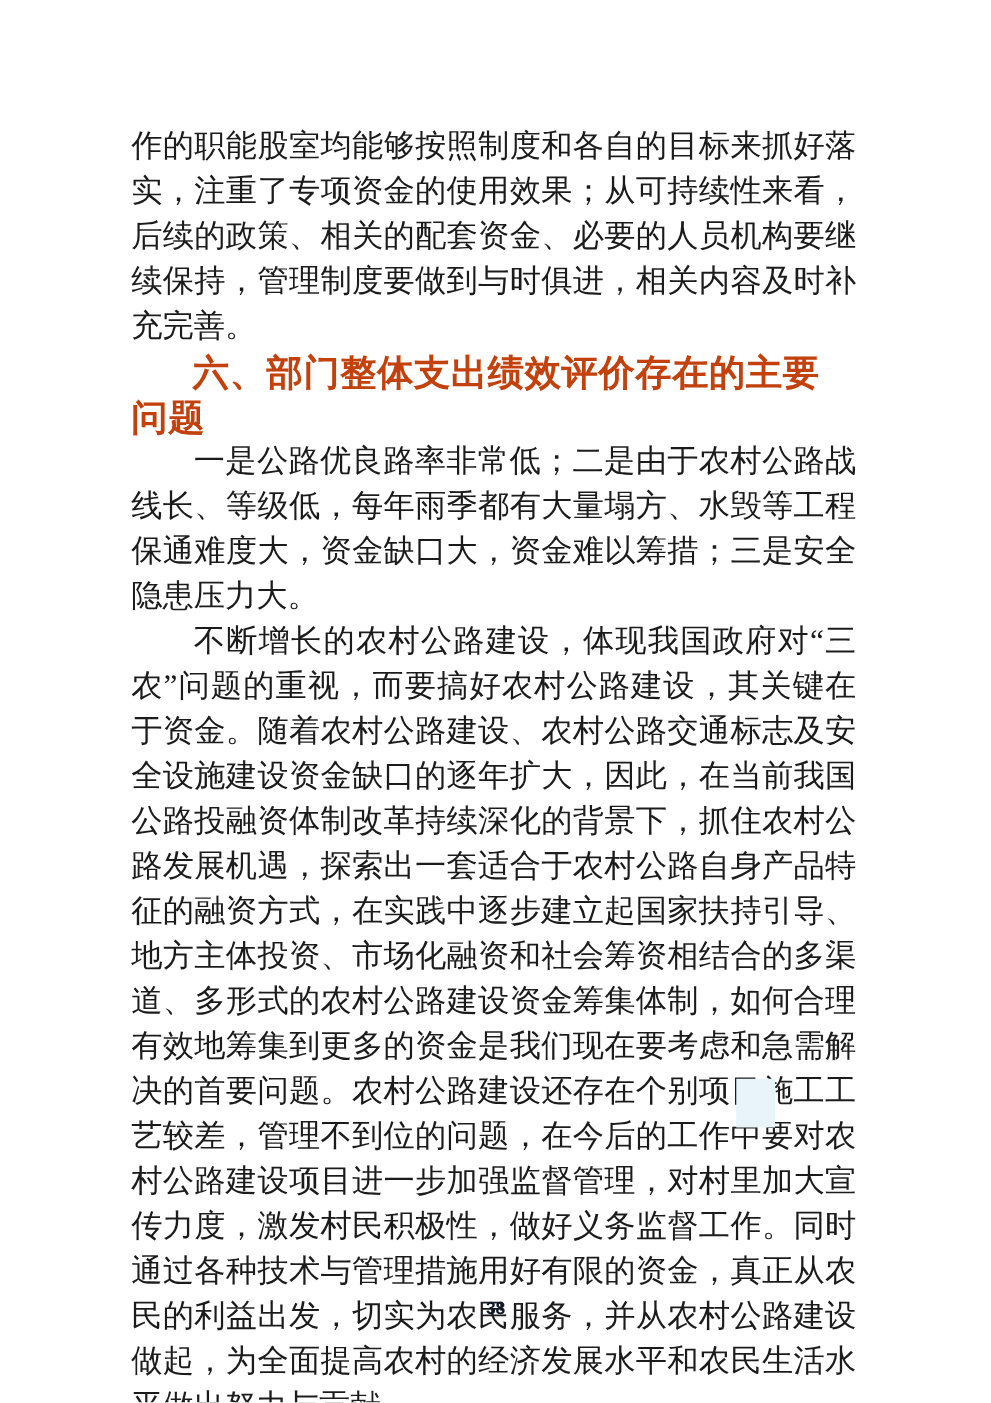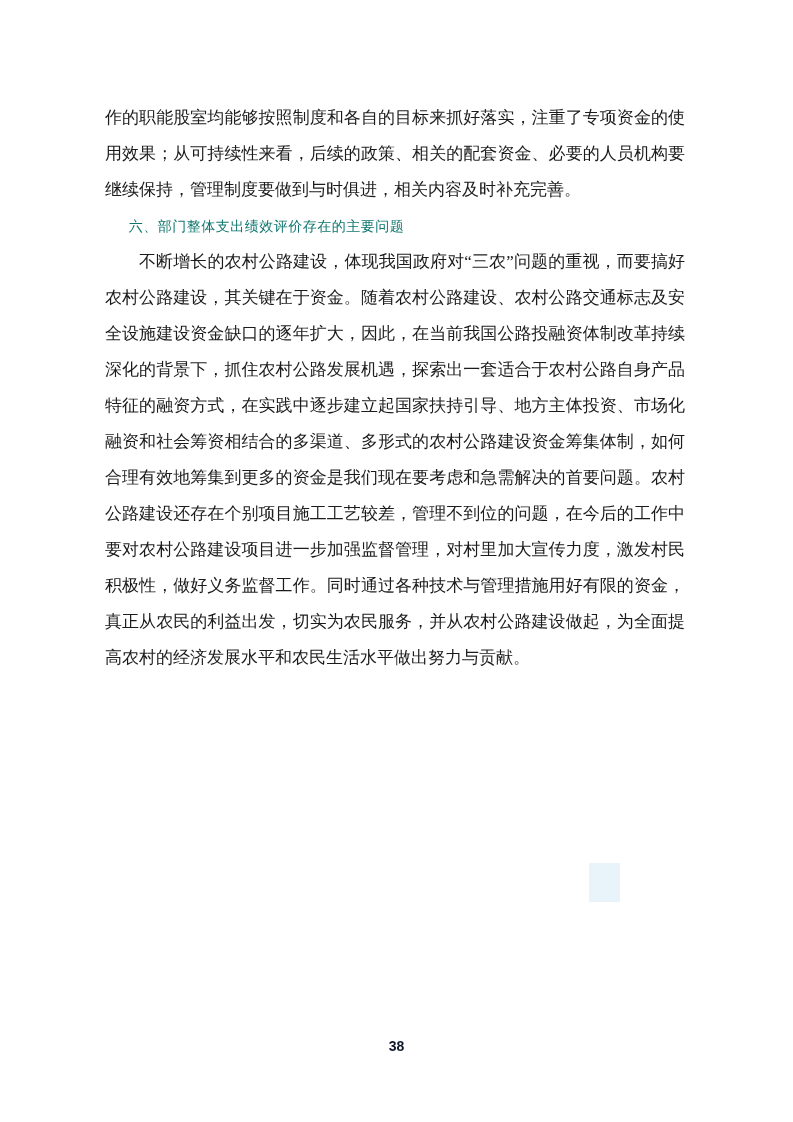--- a/index.html
+++ b/index.html
@@ -13,36 +13,36 @@
     color: #1b1b1b;
   }
   .content {
     position: absolute;
     left: 105px;
     top: 100px;
     width: 580px;
   }
   p.body {
     margin: 0;
-    font-size: 17px;
+    font-size: 25px;
     line-height: 36px;
     text-align: justify;
     text-justify: inter-character;
     word-break: break-all;
     color: #1b1b1b;
   }
   p.indent { text-indent: 2em; }
   h2.heading {
     margin: 0;
-    font-size: 14px;
+    font-size: 29px;
     line-height: 36px;
-    font-weight: normal;
+    font-weight: bold;
     font-family: "DejaVu Sans", "Liberation Sans", sans-serif;
     text-indent: 1.7em;
-    color: #0f766e;
+    color: #c2410c;
     letter-spacing: 0.5px;
   }
   .highlight-box {
     position: absolute;
     left: 589px;
     top: 863px;
     width: 31px;
     height: 39px;
   }
   .page-number {
@@ -57,17 +57,18 @@
     color: #0f172a;
   }
 </style>
 </head>
 <body>
 
 <div class="page">
   <div class="content" id="content">
       <p class="body">作的职能股室均能够按照制度和各自的目标来抓好落实，注重了专项资金的使用效果；从可持续性来看，后续的政策、相关的配套资金、必要的人员机构要继续保持，管理制度要做到与时俱进，相关内容及时补充完善。</p>
       <h2 class="heading">六、部门整体支出绩效评价存在的主要问题</h2>
+      <p class="body indent">一是公路优良路率非常低；二是由于农村公路战线长、等级低，每年雨季都有大量塌方、水毁等工程保通难度大，资金缺口大，资金难以筹措；三是安全隐患压力大。</p>
       <p class="body indent">不断增长的农村公路建设，体现我国政府对“三农”问题的重视，而要搞好农村公路建设，其关键在于资金。随着农村公路建设、农村公路交通标志及安全设施建设资金缺口的逐年扩大，因此，在当前我国公路投融资体制改革持续深化的背景下，抓住农村公路发展机遇，探索出一套适合于农村公路自身产品特征的融资方式，在实践中逐步建立起国家扶持引导、地方主体投资、市场化融资和社会筹资相结合的多渠道、多形式的农村公路建设资金筹集体制，如何合理有效地筹集到更多的资金是我们现在要考虑和急需解决的首要问题。农村公路建设还存在个别项目施工工艺较差，管理不到位的问题，在今后的工作中要对农村公路建设项目进一步加强监督管理，对村里加大宣传力度，激发村民积极性，做好义务监督工作。同时通过各种技术与管理措施用好有限的资金，真正从农民的利益出发，切实为农民服务，并从农村公路建设做起，为全面提高农村的经济发展水平和农民生活水平做出努力与贡献。</p>
     </div>
   <div class="highlight-box" id="highlight" style="background: rgb(233, 244, 250);"></div>
   <div class="page-number">38</div>
 </div>
 
 </body></html>

